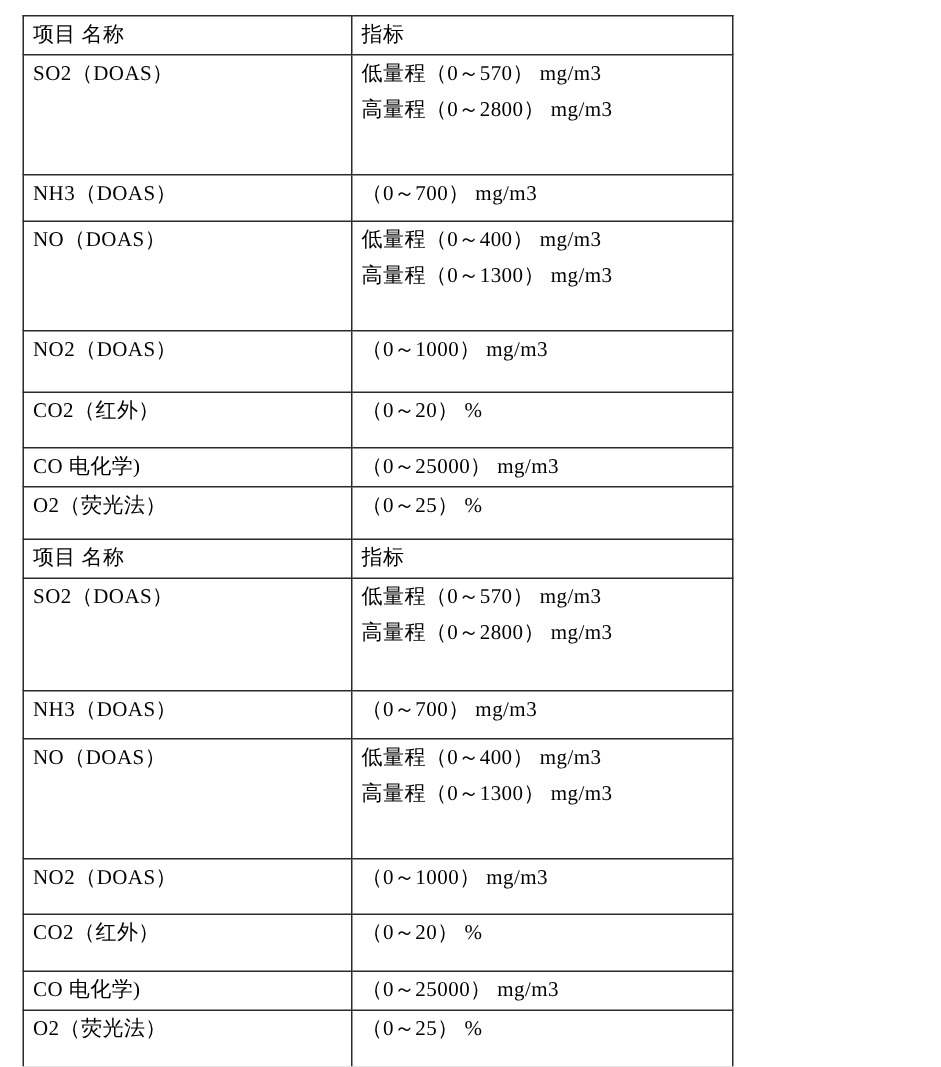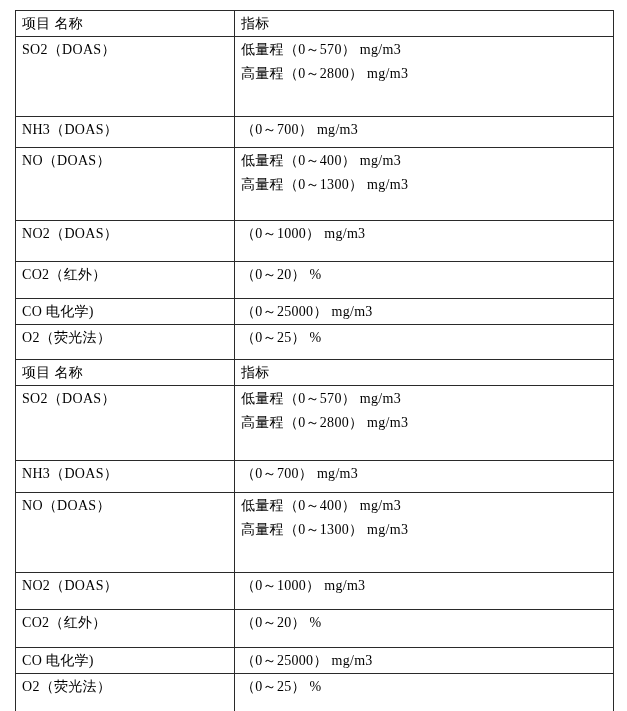--- a/index.html
+++ b/index.html
@@ -13,21 +13,21 @@
     height: 711px;
     background: #ffffff;
     overflow: hidden;
     font-family: "Liberation Serif", "DejaVu Serif", serif;
     color: #000000;
   }
   table.spec-table {
     position: absolute;
     left: 15px;
     top: 10px;
-    width: 599px;
+    width: 474px;
     border-collapse: collapse;
     table-layout: fixed;
   }
   table.spec-table td {
     border: 1.5px solid #2a2a2a;
     vertical-align: top;
     padding: 1px 4px 0 6px;
     font-size: 14px;
     line-height: 24px;
     letter-spacing: 0.3px;

